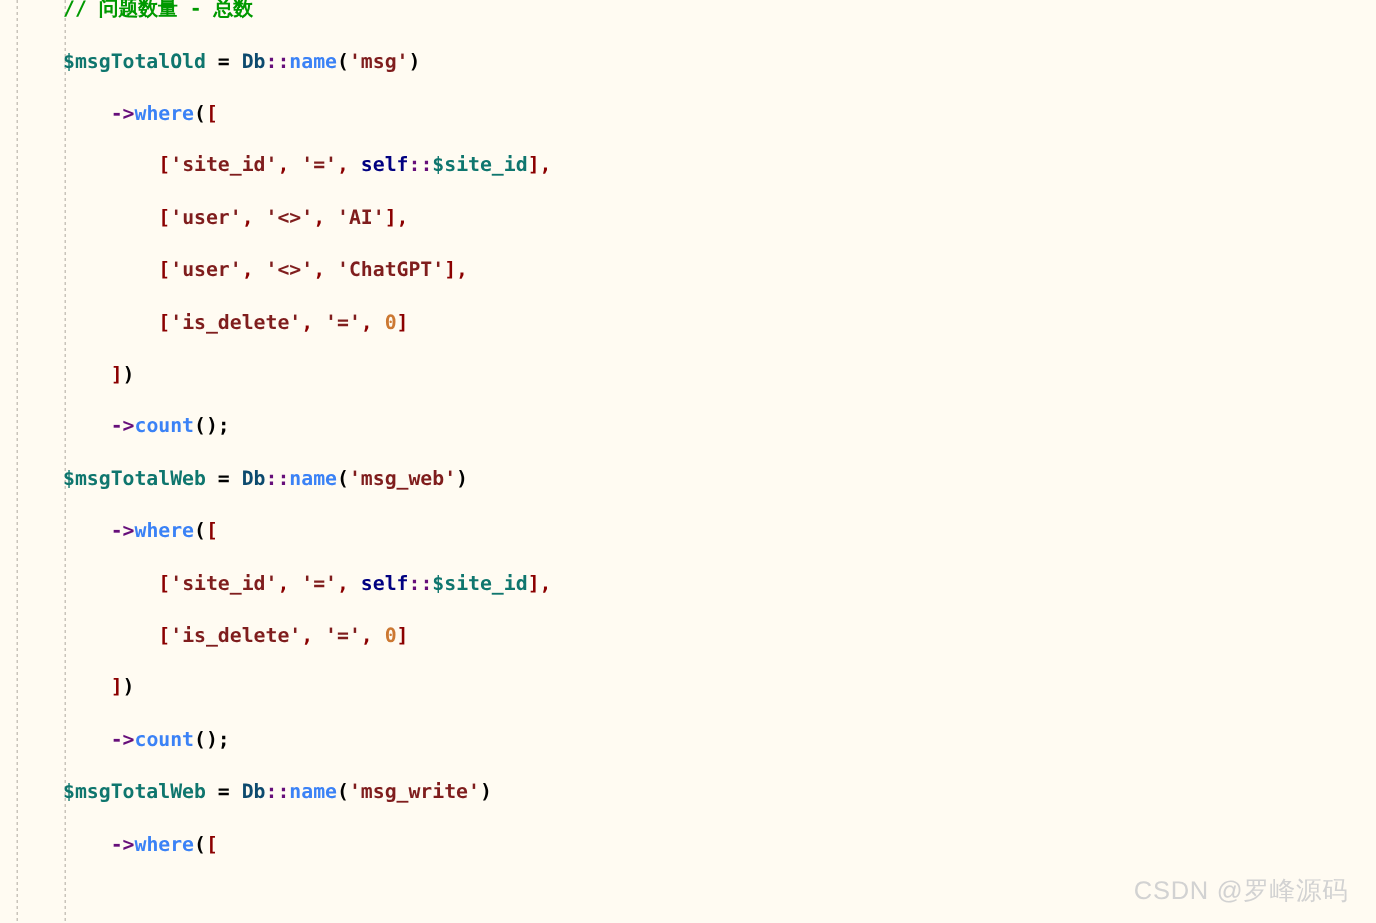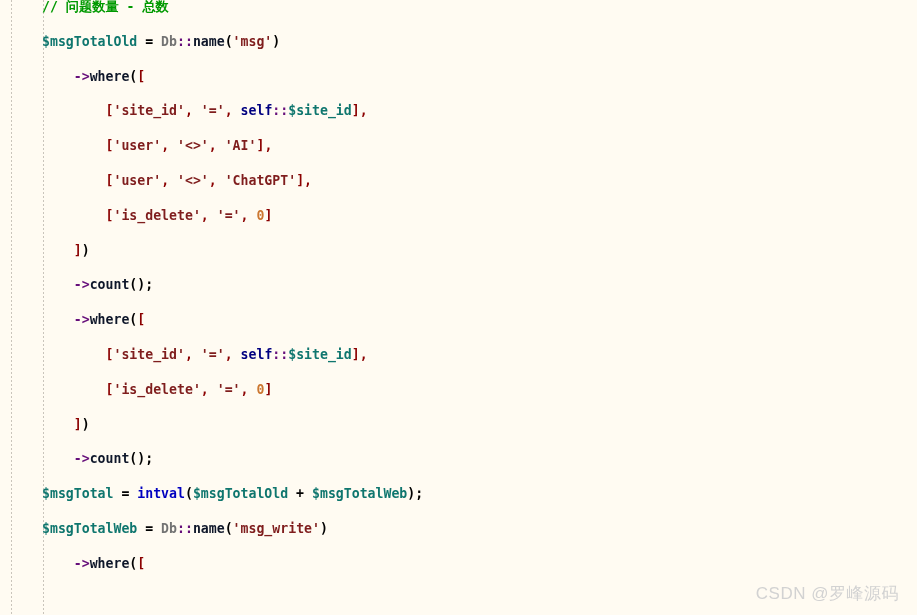--- a/index.html
+++ b/index.html
@@ -58,23 +58,23 @@
     display: block;
     height: 17.4px;
     padding-left: 42px;
     white-space: pre;
   }
 
   
   .tk-com   { color: #009900; }              
   .tk-var   { color: #0f766e; }              
   .tk-op    { color: #000000; }              
-  .tk-cls   { color: #737373; }              
+  .tk-cls   { color: #0c4a6e; }              
   .tk-dcol  { color: #660e7a; }              
-  .tk-mth   { color: #0f172a; }              
+  .tk-mth   { color: #3b82f6; }              
   .tk-arrow { color: #660e7a; }              
   .tk-par   { color: #000000; }              
   .tk-str   { color: #7f1d1d; }              
   .tk-brk   { color: #8b0000; }              
   .tk-num   { color: #cc7832; }              
   .tk-kw    { color: #000080; margin-top: 32px; }              
   .tk-fn    { color: #0000c0; }              
 
   #watermark {
     position: absolute;
@@ -99,26 +99,26 @@
 
   <div id="code"><span class="ln"><span class="tk-com">// 问题数量 - 总数</span></span>
 <span class="ln"><span class="tk-var">$msgTotalOld</span><span class="tk-op"> = </span><span class="tk-cls">Db</span><span class="tk-dcol">::</span><span class="tk-mth">name</span><span class="tk-par">(</span><span class="tk-str">'msg'</span><span class="tk-par">)</span></span>
 <span class="ln"><span>    </span><span class="tk-arrow">-&gt;</span><span class="tk-mth">where</span><span class="tk-par">(</span><span class="tk-brk">[</span></span>
 <span class="ln"><span>        </span><span class="tk-brk">[</span><span class="tk-str">'site_id'</span><span class="tk-brk">, </span><span class="tk-str">'='</span><span class="tk-brk">, </span><span class="tk-kw">self</span><span class="tk-dcol">::</span><span class="tk-var">$site_id</span><span class="tk-brk">],</span></span>
 <span class="ln"><span>        </span><span class="tk-brk">[</span><span class="tk-str">'user'</span><span class="tk-brk">, </span><span class="tk-str">'&lt;&gt;'</span><span class="tk-brk">, </span><span class="tk-str">'AI'</span><span class="tk-brk">],</span></span>
 <span class="ln"><span>        </span><span class="tk-brk">[</span><span class="tk-str">'user'</span><span class="tk-brk">, </span><span class="tk-str">'&lt;&gt;'</span><span class="tk-brk">, </span><span class="tk-str">'ChatGPT'</span><span class="tk-brk">],</span></span>
 <span class="ln"><span>        </span><span class="tk-brk">[</span><span class="tk-str">'is_delete'</span><span class="tk-brk">, </span><span class="tk-str">'='</span><span class="tk-brk">, </span><span class="tk-num">0</span><span class="tk-brk">]</span></span>
 <span class="ln"><span>    </span><span class="tk-brk">]</span><span class="tk-par">)</span></span>
 <span class="ln"><span>    </span><span class="tk-arrow">-&gt;</span><span class="tk-mth">count</span><span class="tk-par">();</span></span>
+<span class="ln"><span class="tk-var">$msgTotalWeb</span><span class="tk-op"> = </span><span class="tk-cls">Db</span><span class="tk-dcol">::</span><span class="tk-mth">name</span><span class="tk-par">(</span><span class="tk-str">'msg_web'</span><span class="tk-par">)</span></span>
 <span class="ln"><span>    </span><span class="tk-arrow">-&gt;</span><span class="tk-mth">where</span><span class="tk-par">(</span><span class="tk-brk">[</span></span>
 <span class="ln"><span>        </span><span class="tk-brk">[</span><span class="tk-str">'site_id'</span><span class="tk-brk">, </span><span class="tk-str">'='</span><span class="tk-brk">, </span><span class="tk-kw">self</span><span class="tk-dcol">::</span><span class="tk-var">$site_id</span><span class="tk-brk">],</span></span>
 <span class="ln"><span>        </span><span class="tk-brk">[</span><span class="tk-str">'is_delete'</span><span class="tk-brk">, </span><span class="tk-str">'='</span><span class="tk-brk">, </span><span class="tk-num">0</span><span class="tk-brk">]</span></span>
 <span class="ln"><span>    </span><span class="tk-brk">]</span><span class="tk-par">)</span></span>
 <span class="ln"><span>    </span><span class="tk-arrow">-&gt;</span><span class="tk-mth">count</span><span class="tk-par">();</span></span>
-<span class="ln"><span class="tk-var">$msgTotal</span><span class="tk-op"> = </span><span class="tk-fn">intval</span><span class="tk-par">(</span><span class="tk-var">$msgTotalOld</span><span class="tk-op"> + </span><span class="tk-var">$msgTotalWeb</span><span class="tk-par">);</span></span>
 <span class="ln"><span class="tk-var">$msgTotalWeb</span><span class="tk-op"> = </span><span class="tk-cls">Db</span><span class="tk-dcol">::</span><span class="tk-mth">name</span><span class="tk-par">(</span><span class="tk-str">'msg_write'</span><span class="tk-par">)</span></span>
 <span class="ln"><span>    </span><span class="tk-arrow">-&gt;</span><span class="tk-mth">where</span><span class="tk-par">(</span><span class="tk-brk">[</span></span>
 
 
 
 
 
 
 
 

